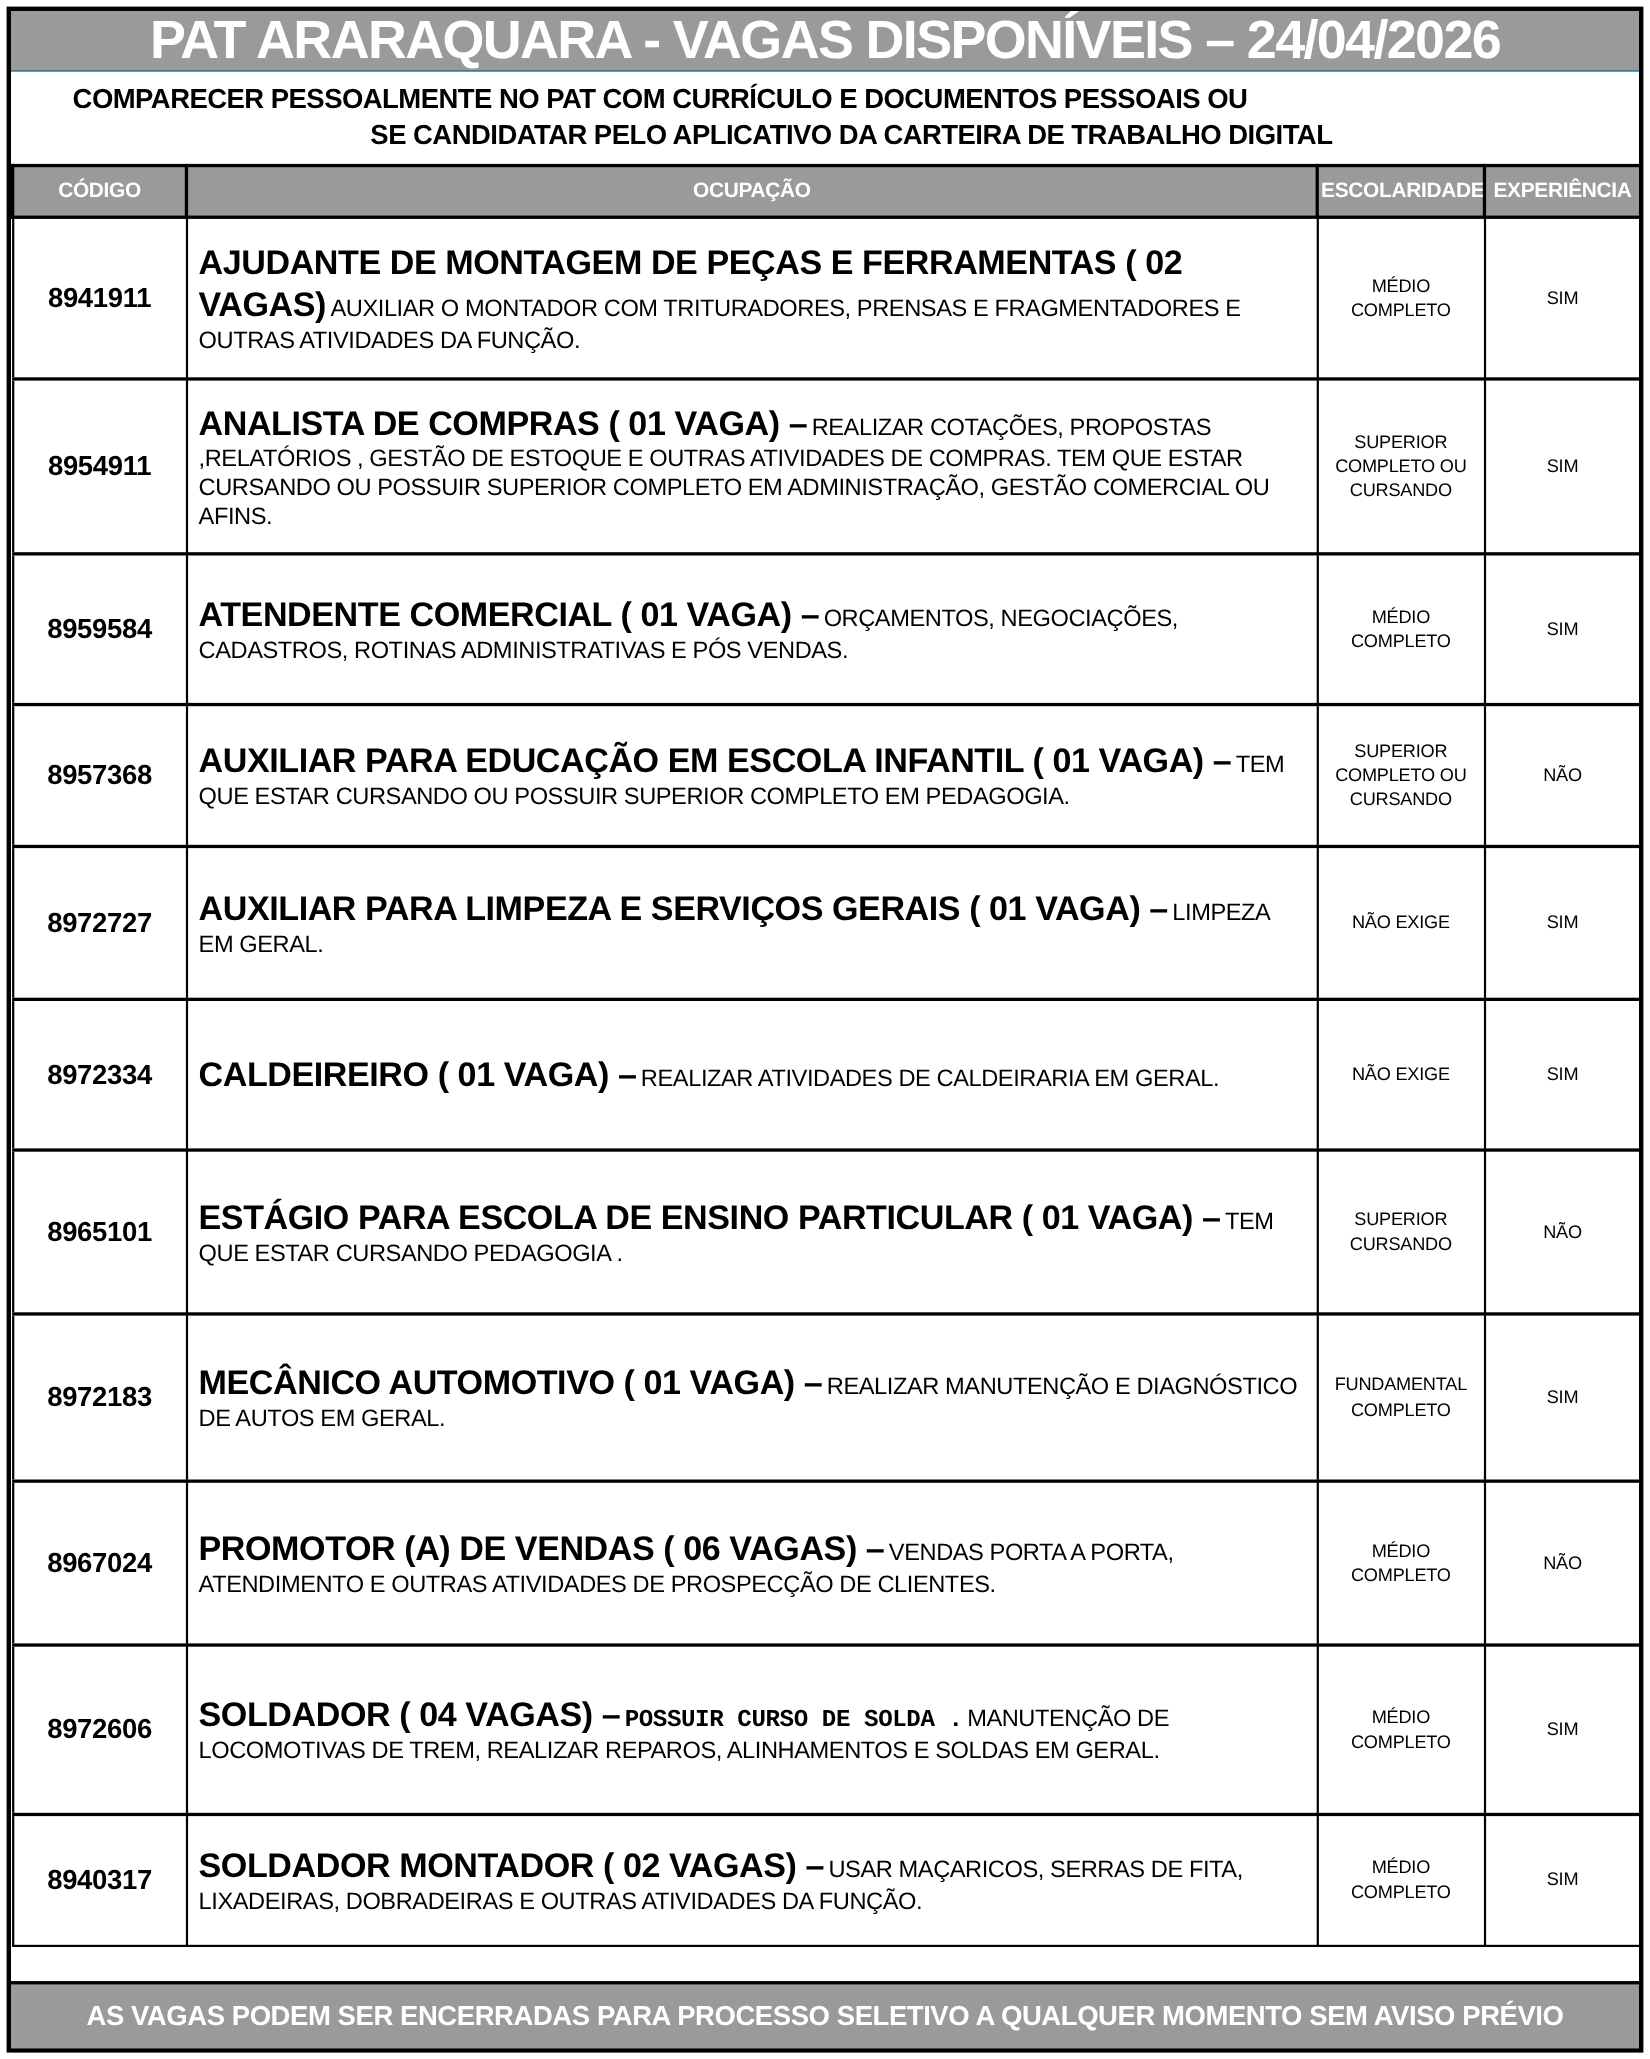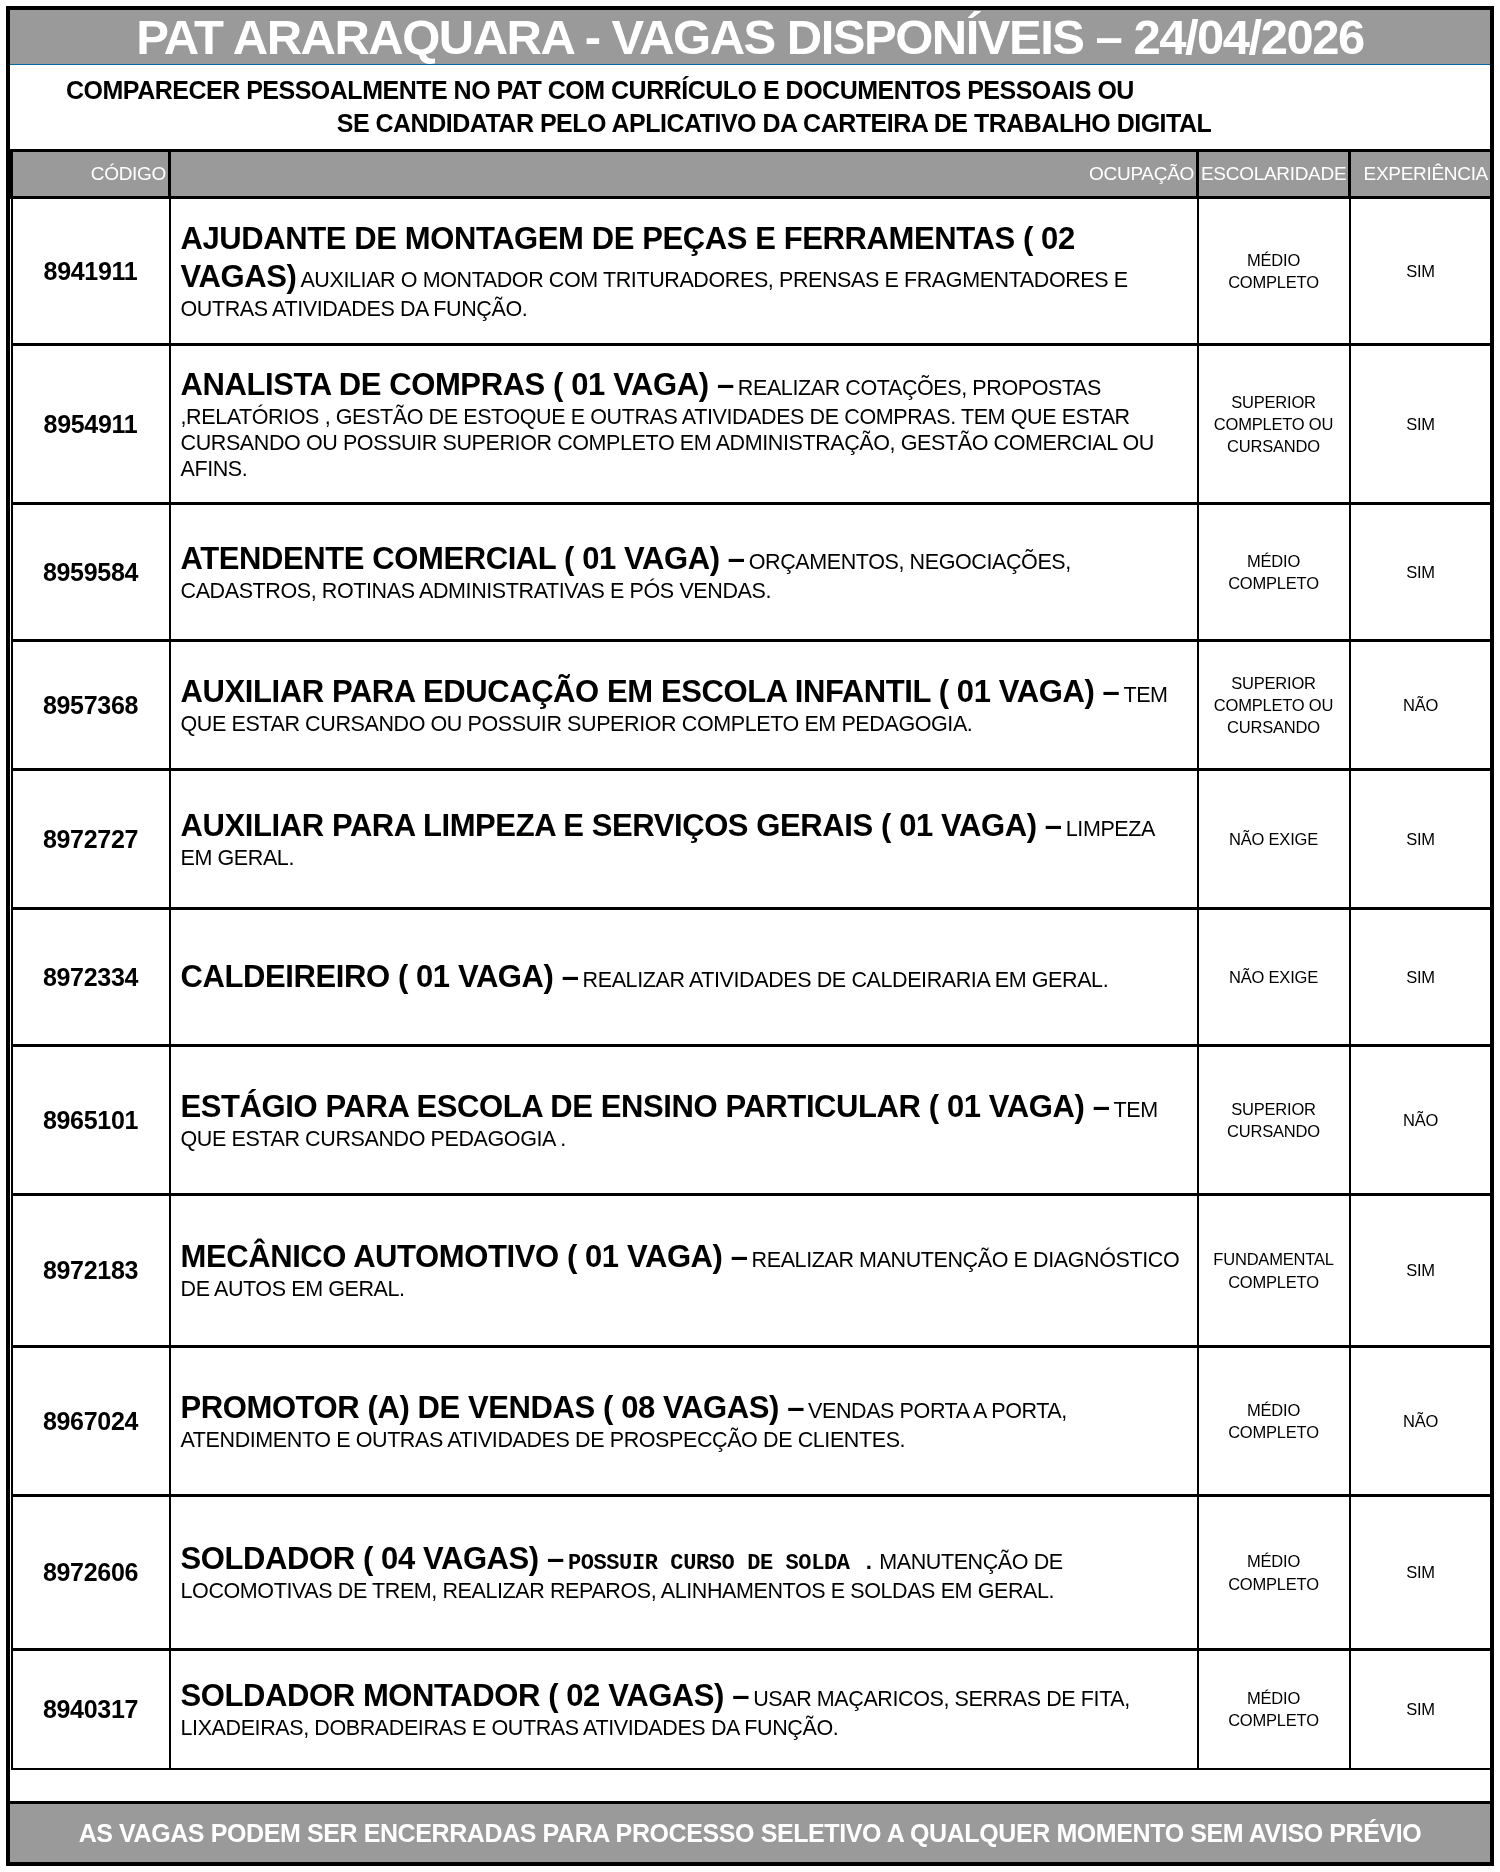--- a/index.html
+++ b/index.html
@@ -35,22 +35,22 @@
     display:flex; flex-direction:column; justify-content:center;
     font-weight:bold; font-size:25px; letter-spacing:-0.5px; line-height:1.32;margin-left:48px;
   }
   .subheader .line1 { padding-left:8px; text-align:left; }
   .subheader .line2 { text-align:center; }
 
   
   table.jobs { width:100%; border-collapse:collapse; table-layout:fixed; }
   table.jobs th {
     background:var(--bar-gray,#9a9a9a); color:#fff;
-    font-size:19px; font-weight:normal; letter-spacing:-0.3px;
-    height:44px; border:3px solid #000; text-align:right;
+    font-size:19px; font-weight:bold; letter-spacing:-0.3px;
+    height:44px; border:3px solid #000; text-align:center;
     overflow:hidden; padding:0 2px;
   }
   table.jobs td {
     border:2px solid #000; vertical-align:middle;
     overflow:hidden;
   }
   table.jobs tbody tr { border-top:3px solid #000; }
 
   td.code-cell { text-align:center; font-weight:bold; font-size:25px; letter-spacing:-0.3px; }
   td.occ-cell  { padding:4px 10px; line-height:1.22; letter-spacing:-0.4px; }
@@ -204,21 +204,21 @@
       <span class="job-note"></span>
       <span class="job-desc">REALIZAR MANUTENÇÃO E DIAGNÓSTICO DE AUTOS EM GERAL.</span>
     </td>
     <td class="edu-cell">FUNDAMENTAL COMPLETO</td>
     <td class="exp-cell">SIM</td>
   </tr>
 
   <tr>
     <td class="code-cell">8967024</td>
     <td class="occ-cell">
-      <span class="job-title">PROMOTOR (A) DE VENDAS ( 08 VAGAS) –</span>
+      <span class="job-title">PROMOTOR (A) DE VENDAS ( 06 VAGAS) –</span>
       <span class="job-note"></span>
       <span class="job-desc">VENDAS PORTA A PORTA, ATENDIMENTO E OUTRAS ATIVIDADES DE PROSPECÇÃO DE CLIENTES.</span>
     </td>
     <td class="edu-cell">MÉDIO COMPLETO</td>
     <td class="exp-cell">NÃO</td>
   </tr>
 
   <tr>
     <td class="code-cell">8972606</td>
     <td class="occ-cell">

